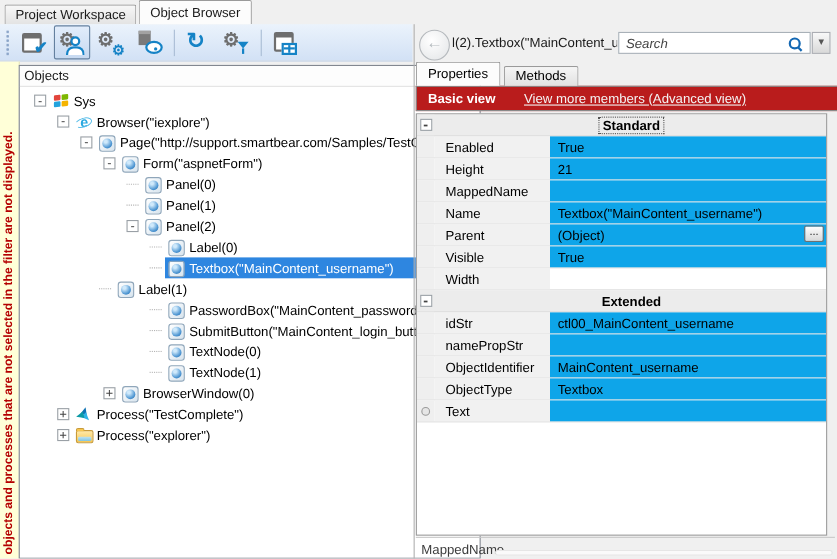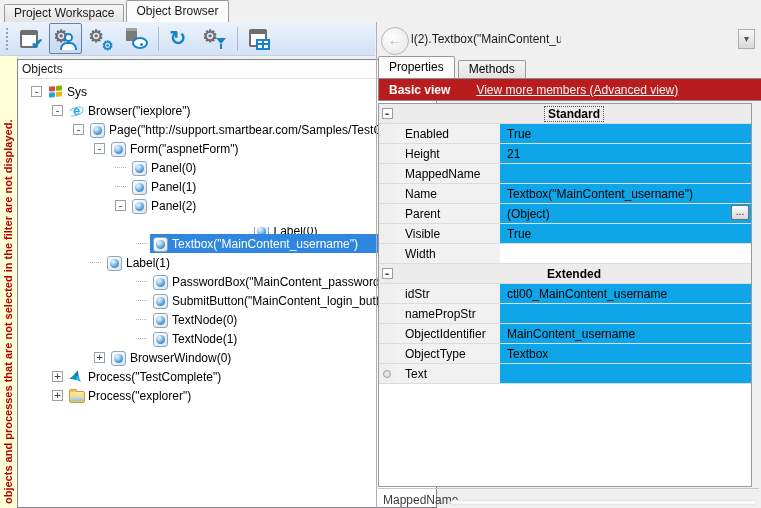--- a/index.html
+++ b/index.html
@@ -260,21 +260,21 @@
               <span class="nlabel">Panel(1)</span>
             </span>
           </div>
           <div class="trow" style="padding-left: 97px;">
             <span class="eb">-</span>
             <span class="nodebody">
               <span class="ic"><span class="iweb"><i></i></span></span>
               <span class="nlabel">Panel(2)</span>
             </span>
           </div>
-          <div class="trow" style="padding-left: 118px; flex-direction: column;">
+          <div class="trow" style="padding-left: 118px;">
             <span class="ebspace"></span>
             <span class="nodebody">
               <span class="ic"><span class="iweb"><i></i></span></span>
               <span class="nlabel">Label(0)</span>
             </span>
           </div>
           <div class="trow selected" style="padding-left: 118px;">
             <span class="ebspace"></span>
             <span class="nodebody">
               <span class="ic"><span class="iweb"><i></i></span></span>
@@ -339,20 +339,24 @@
           </div>
         </div>
     </div>
   </div>
 
   <div class="vsplit"></div>
 
   <div class="rightpane">
     <div class="backbtn">←</div>
     <div class="crumb">l(2).Textbox("MainContent_username")</div>
+    <div class="search">
+      <input type="text" placeholder="Search" style="">
+      <span class="mag"></span>
+    </div>
     <div class="dd">▾</div>
 
     <div class="rtabs">
         <div class="rtab active">Properties</div>
         <div class="rtab">Methods</div>
       </div>
 
     <div class="viewbar">
       <span class="vtitle">Basic view</span>
       <span class="vlink">View more members (Advanced view)</span>

